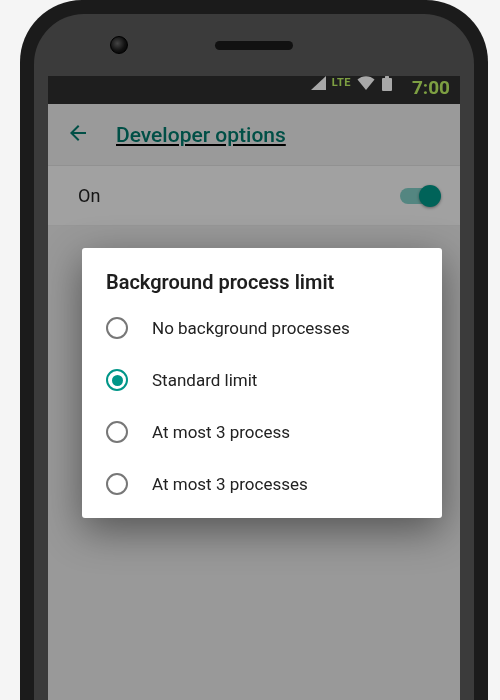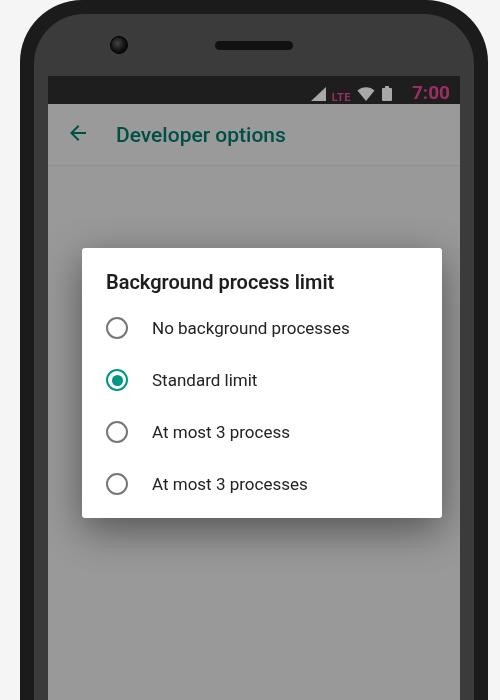--- a/index.html
+++ b/index.html
@@ -60,23 +60,23 @@
   .scrim {
     position: absolute;
     inset: 0;
     background: rgba(0,0,0,0.34);
     z-index: 5;
     pointer-events: none;
   }
   .statusbar {
     height: 28px;
     background: #2e2e2e;
-    color: #ec4899;
-    display: flex;
-    align-items: flex-end;
+    color: #bef264;
+    display: flex;
+    align-items: flex-start;
     justify-content: flex-end;
     padding: 0 10px;
     gap: 6px;
     font-size: 14px;
     position: relative;
     z-index: 2;
   }
   .status-signal { display: inline-block; }
   .status-lte { font-size: 11px; font-weight: 700; letter-spacing: 0.5px; }
   .status-wifi { display: inline-block; }
@@ -85,20 +85,21 @@
   .appbar {
     height: 62px;
     background: #eaeaea;
     display: flex;
     align-items: center;
     padding: 4px 18px;
     gap: 26px;
     position: relative;
     z-index: 2;
     border-bottom: 1px solid rgba(0,0,0,0.06);
+    text-decoration: underline;
   }
   .back-arrow { color: #00796b; cursor: pointer; }
   .appbar-title { color: #00796b; font-size: 21px; font-weight: 500; }
   .toggle-row {
     height: 60px;
     background: #f4f4f4;
     display: flex;
     align-items: center;
     justify-content: space-between;
     padding: 0 22px 0 30px;
@@ -184,20 +185,24 @@
 
       <div class="appbar">
         <span class="back-arrow">
           <svg width="24" height="24" viewBox="0 0 24 24">
               <path d="M20 11H7.83l5.59-5.59L12 4l-8 8 8 8 1.41-1.41L7.83 13H20z" fill="#00796b"></path>
             </svg>
         </span>
         <span class="appbar-title">Developer options</span>
       </div>
 
+      <div class="toggle-row">
+        <span class="toggle-label">On</span>
+        <span class="switch"></span>
+      </div>
 
       <div class="scrim"></div>
 
       <div class="dialog">
         <div class="dialog-title">Background process limit</div>
         <div id="options-container">
             <div class="option">
               <span class="radio"></span>
               <span class="option-label">No background processes</span>
             </div>

